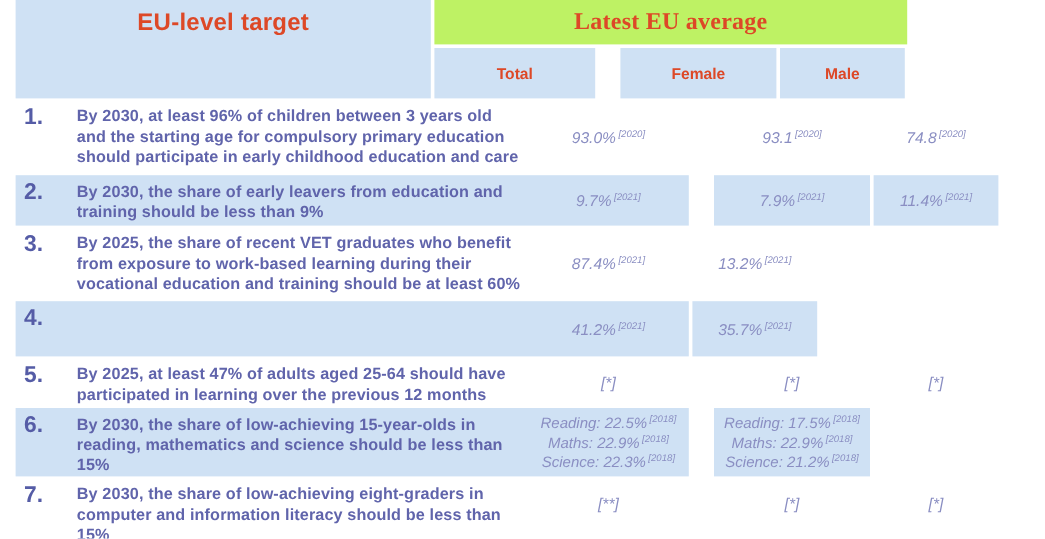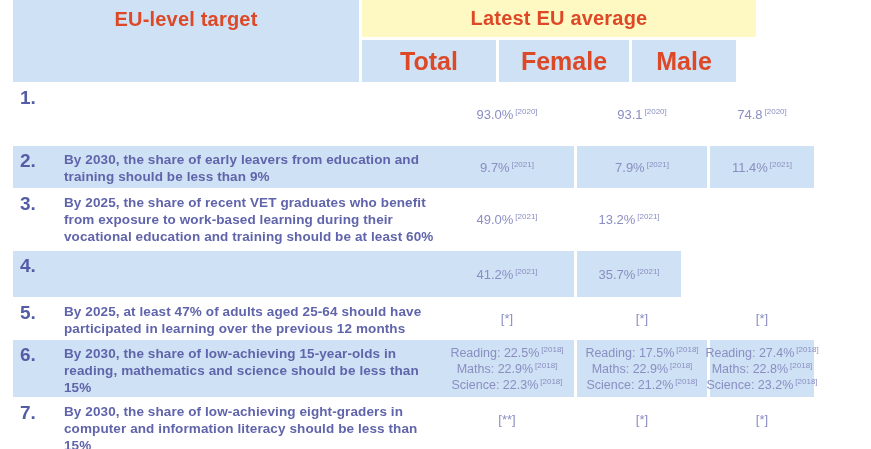--- a/index.html
+++ b/index.html
@@ -24,44 +24,45 @@
   .hleft {
     width: 346px;
     height: 82px;
     background: #cfe1f4;
     text-align: center;
     padding-top: 8px;
   }
   .hright { margin-left: 3px; width: 394px; }
   .havg {
     height: 37px;
-    background: #fef9c3;
+    background: #bef264;
     display: flex;
     align-items: center;
     justify-content: center;
+    font-family: Liberation Serif, serif;
   }
   .htext {
     color: #dd4827;
     font-size: 20px;
     font-weight: bold;
     letter-spacing: 0.2px;
   }
   .hcols { display: flex; margin-top: 3px; }
   .hcol {
     height: 42px;
     background: #cfe1f4;
     display: flex;
     align-items: center;
     justify-content: center;
     color: #dd4827;
-    font-size: 25px;
+    font-size: 13px;
     font-weight: bold;
   }
   .w-total  { width: 134px; }
-  .w-female { width: 130px; margin-left: 3px; }
+  .w-female { width: 130px; margin-left: 21px; }
   .w-male   { width: 104px; margin-left: 3px; }
 
   
   .row { display: flex; margin-top: 1px; }
   .row .c-left {
     width: 427px;
     display: flex;
     padding-top: 5px;
   }
   .row.blue .cell { background: #cfe1f4; }
@@ -83,20 +84,21 @@
     letter-spacing: 0.1px;
   }
   .c-val {
     display: flex;
     flex-direction: column;
     align-items: center;
     justify-content: center;
     color: #8a8ec2;
     font-size: 13px;
     line-height: 17px;
+    font-style: italic;
   }
   .c-val.w-total, .c-val.w-female, .c-val.w-male { }
   .vline { white-space: nowrap; }
   .yr {
     font-size: 8px;
     line-height: 0;
     vertical-align: 5px;
     margin-left: 2px;
     letter-spacing: 0;
   }
@@ -121,20 +123,21 @@
           <div class="cell hcol w-female">Female</div>
           <div class="cell hcol w-male">Male</div>
         </div>
       </div>
     </div>
 
     <div class="tbody">
         <div class="row" style="height: 62px;">
     <div class="cell c-left">
       <span class="num">1.</span>
+      <span class="target">By 2030, at least 96% of children between 3 years old and the starting age for compulsory primary education should participate in early childhood education and care</span>
     </div>
     <div class="cell c-val w-total">
             <div class="vline"><span>93.0%</span><span class="yr">[2020]</span></div>
           </div>
     <div class="cell c-val w-female">
             <div class="vline"><span>93.1</span><span class="yr">[2020]</span></div>
           </div>
     <div class="cell c-val w-male">
             <div class="vline"><span>74.8</span><span class="yr">[2020]</span></div>
           </div>
@@ -153,21 +156,21 @@
     <div class="cell c-val w-male">
             <div class="vline"><span>11.4%</span><span class="yr">[2021]</span></div>
           </div>
   </div>
         <div class="row" style="height: 61px;">
     <div class="cell c-left">
       <span class="num">3.</span>
       <span class="target">By 2025, the share of recent VET graduates who benefit from exposure to work-based learning during their vocational education and training should be at least 60%</span>
     </div>
     <div class="cell c-val w-total">
-            <div class="vline"><span>49.0%</span><span class="yr">[2021]</span></div>
+            <div class="vline"><span>87.4%</span><span class="yr">[2021]</span></div>
           </div>
     <div class="cell c-val w-male">
             <div class="vline"><span>13.2%</span><span class="yr">[2021]</span></div>
           </div>
   </div>
         <div class="row blue" style="height: 46px;">
     <div class="cell c-left">
       <span class="num">4.</span>
     </div>
     <div class="cell c-val w-total">
@@ -200,25 +203,20 @@
     <div class="cell c-val w-total multi">
             <div class="vline"><span>Reading: 22.5%</span><span class="yr">[2018]</span></div>
             <div class="vline"><span>Maths: 22.9%</span><span class="yr">[2018]</span></div>
             <div class="vline"><span>Science: 22.3%</span><span class="yr">[2018]</span></div>
           </div>
     <div class="cell c-val w-female multi">
             <div class="vline"><span>Reading: 17.5%</span><span class="yr">[2018]</span></div>
             <div class="vline"><span>Maths: 22.9%</span><span class="yr">[2018]</span></div>
             <div class="vline"><span>Science: 21.2%</span><span class="yr">[2018]</span></div>
           </div>
-    <div class="cell c-val w-male multi">
-            <div class="vline"><span>Reading: 27.4%</span><span class="yr">[2018]</span></div>
-            <div class="vline"><span>Maths: 22.8%</span><span class="yr">[2018]</span></div>
-            <div class="vline"><span>Science: 23.2%</span><span class="yr">[2018]</span></div>
-          </div>
   </div>
         <div class="row" style="height: 43px;">
     <div class="cell c-left">
       <span class="num">7.</span>
       <span class="target">By 2030, the share of low-achieving eight-graders in computer and information literacy should be less than 15%</span>
     </div>
     <div class="cell c-val w-total">
             <div class="vline"><span>[**]</span></div>
           </div>
     <div class="cell c-val w-female">

